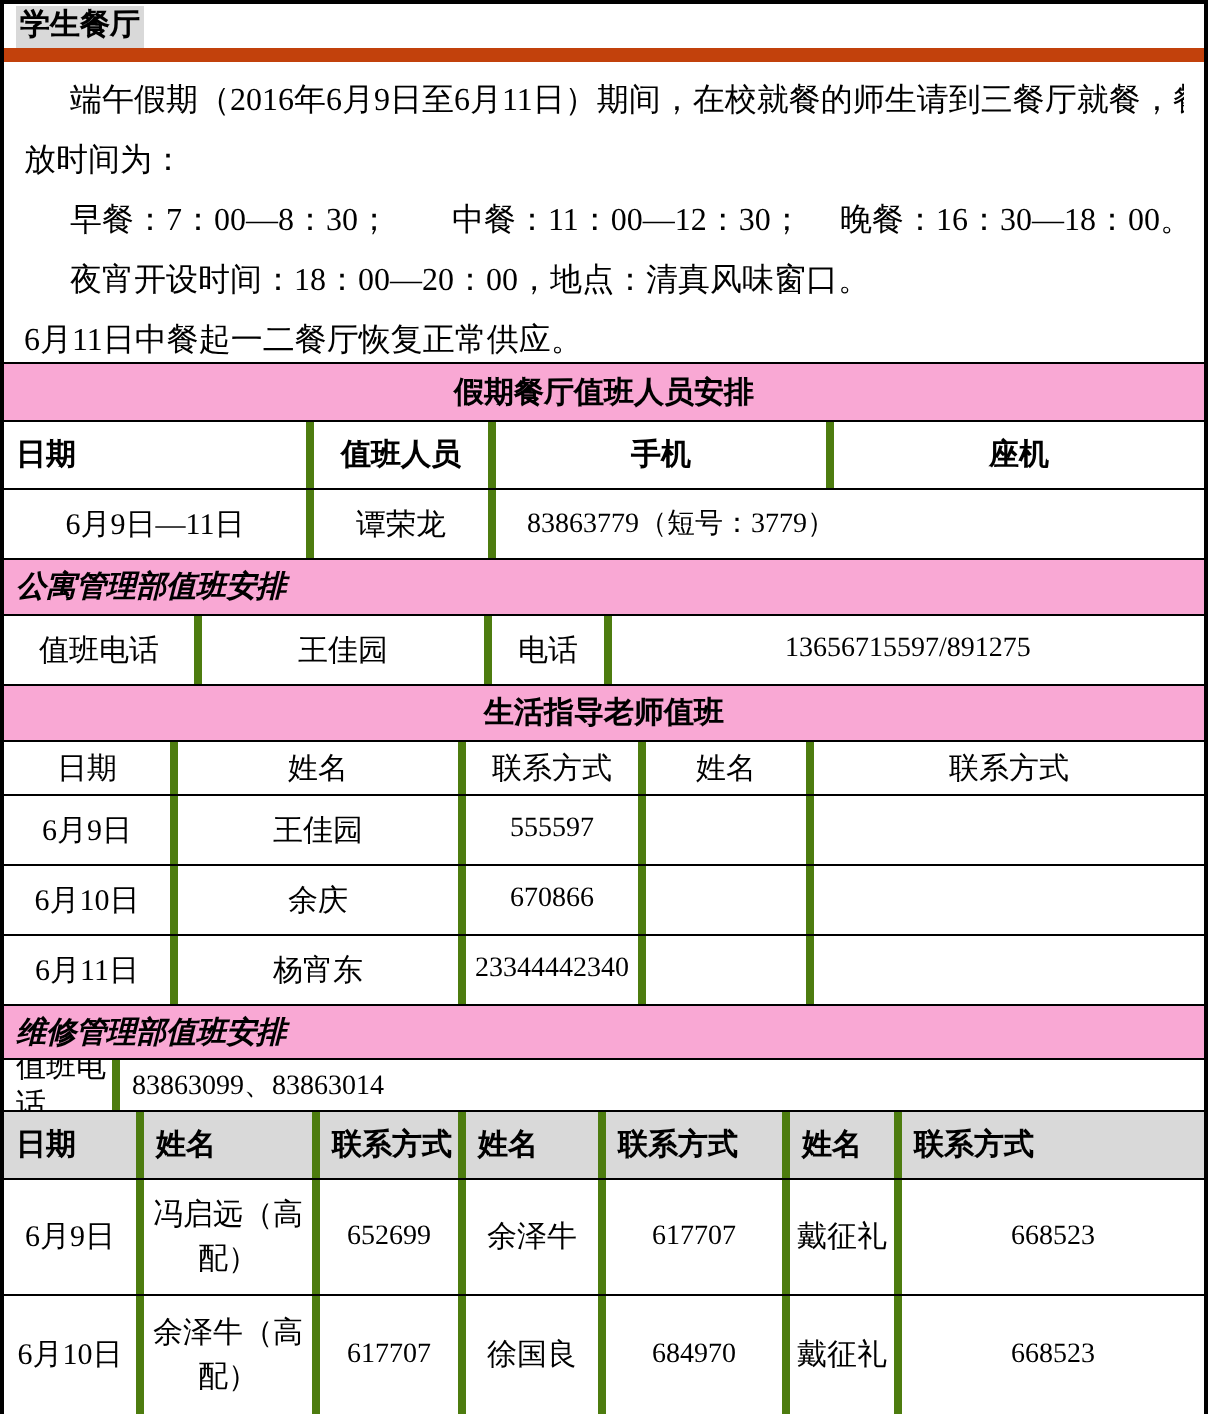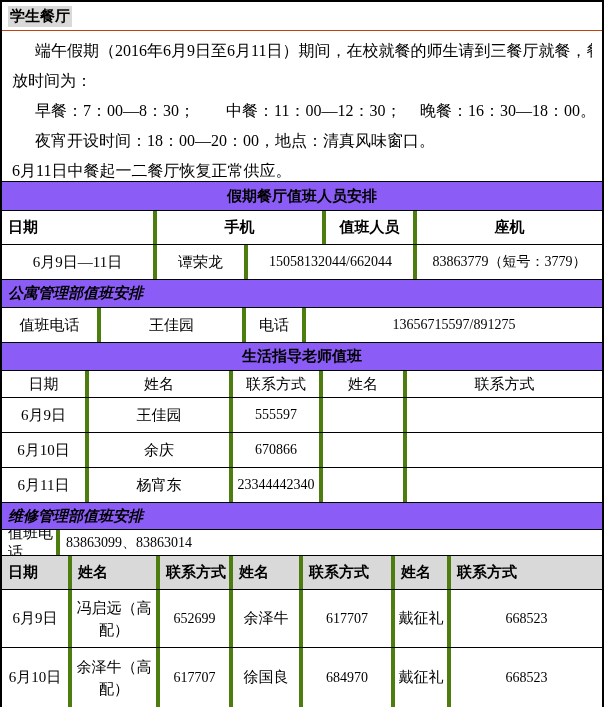--- a/index.html
+++ b/index.html
@@ -2,29 +2,29 @@
 <html><head>
 <meta charset="utf-8">
 <style>
   html,body{margin:0;padding:0;background:#ffffff;}
   .doc{
     width:604px;height:707px;box-sizing:border-box;
     border:2px solid #000;border-bottom:none;overflow:hidden;
     font-family:"Liberation Serif","DejaVu Serif",serif;color:#000;
     background:#fff;
   }
-  .title-row{height:29px;border-bottom:1px solid #c2410c;display:flex;align-items:center;padding-left:6px;box-sizing:border-box;}
+  .title-row{height:29px;border-bottom:7px solid #c2410c;display:flex;align-items:center;padding-left:6px;box-sizing:border-box;}
   .hl{background:#d9d9d9;font-weight:bold;font-size:15px;line-height:21px;padding:0 2px;}
   .intro{height:151px;border-bottom:1px solid #000;box-sizing:border-box;font-size:16px;padding:5px 10px 0 10px;}
   .line{height:30px;line-height:30px;white-space:nowrap;overflow:hidden;}
   .indent{padding-left:23px;}
   .meals{padding-left:23px;}
   .meals .m0{display:inline-block;width:191px;}
   .meals .m1{display:inline-block;width:194px;}
-  .sec{background:#8b5cf6;border-bottom:1px solid #000;box-sizing:border-box;display:flex;align-items:center;font-weight:bold;font-size:15px;}
+  .sec{background:#f9a8d4;border-bottom:1px solid #000;box-sizing:border-box;display:flex;align-items:center;font-weight:bold;font-size:15px;}
   .sec.center{justify-content:center;}
   .sec.left{padding-left:6px;font-style:italic;}
   .h28{height:29px;} .h27{height:28px;} .h26{height:27px;}
   .row{display:flex;border-bottom:1px solid #000;box-sizing:border-box;}
   .rh33{height:34px;} .rh35{height:35px;} .rh27{height:27px;} .rh26{height:26px;} .rh34{height:34px;} .rh58{height:58px;} .rh59{height:59px;border-bottom:none;}
   .cell{box-sizing:border-box;border-right:4px solid #4d7c0f;display:flex;align-items:center;justify-content:center;font-size:14px;text-align:center;overflow:hidden;}
   .cell.cn{font-size:15px;}
   .cell:last-child{border-right:none;}
   .cell.left{justify-content:flex-start;text-align:left;padding-left:6px;}
   .bold{font-weight:bold;}
@@ -52,28 +52,27 @@
     <div class="line meals">
       <span class="m0">早餐：7：00—8：30；</span><span class="m1">中餐：11：00—12：30；</span><span>晚餐：16：30—18：00。</span>
     </div>
     <div class="line indent">夜宵开设时间：18：00—20：00，地点：清真风味窗口。</div>
     <div class="line">6月11日中餐起一二餐厅恢复正常供应。</div>
   </div>
 
   <div class="sec center h28">假期餐厅值班人员安排</div>
   <div class="row rh33">
     <div class="cell cn bold left ca1">日期</div>
+    <div class="cell cn bold ca2">值班人员</div>
     <div class="cell cn bold ca3">手机</div>
-    <div class="cell cn bold ca2">值班人员</div>
     <div class="cell cn bold ca4">座机</div>
   </div>
   <div class="row rh35">
     <div class="cell cn ca1">6月9日—11日</div>
     <div class="cell cn ca2">谭荣龙</div>
-    <div class="cell ca3">15058132044/662044</div>
     <div class="cell ca4">83863779（短号：3779）</div>
   </div>
 
   <div class="sec left h27">公寓管理部值班安排</div>
   <div class="row rh35">
     <div class="cell cn ap1">值班电话</div>
     <div class="cell cn ap2">王佳园</div>
     <div class="cell cn ap3">电话</div>
     <div class="cell ap4">13656715597/891275</div>
   </div>

